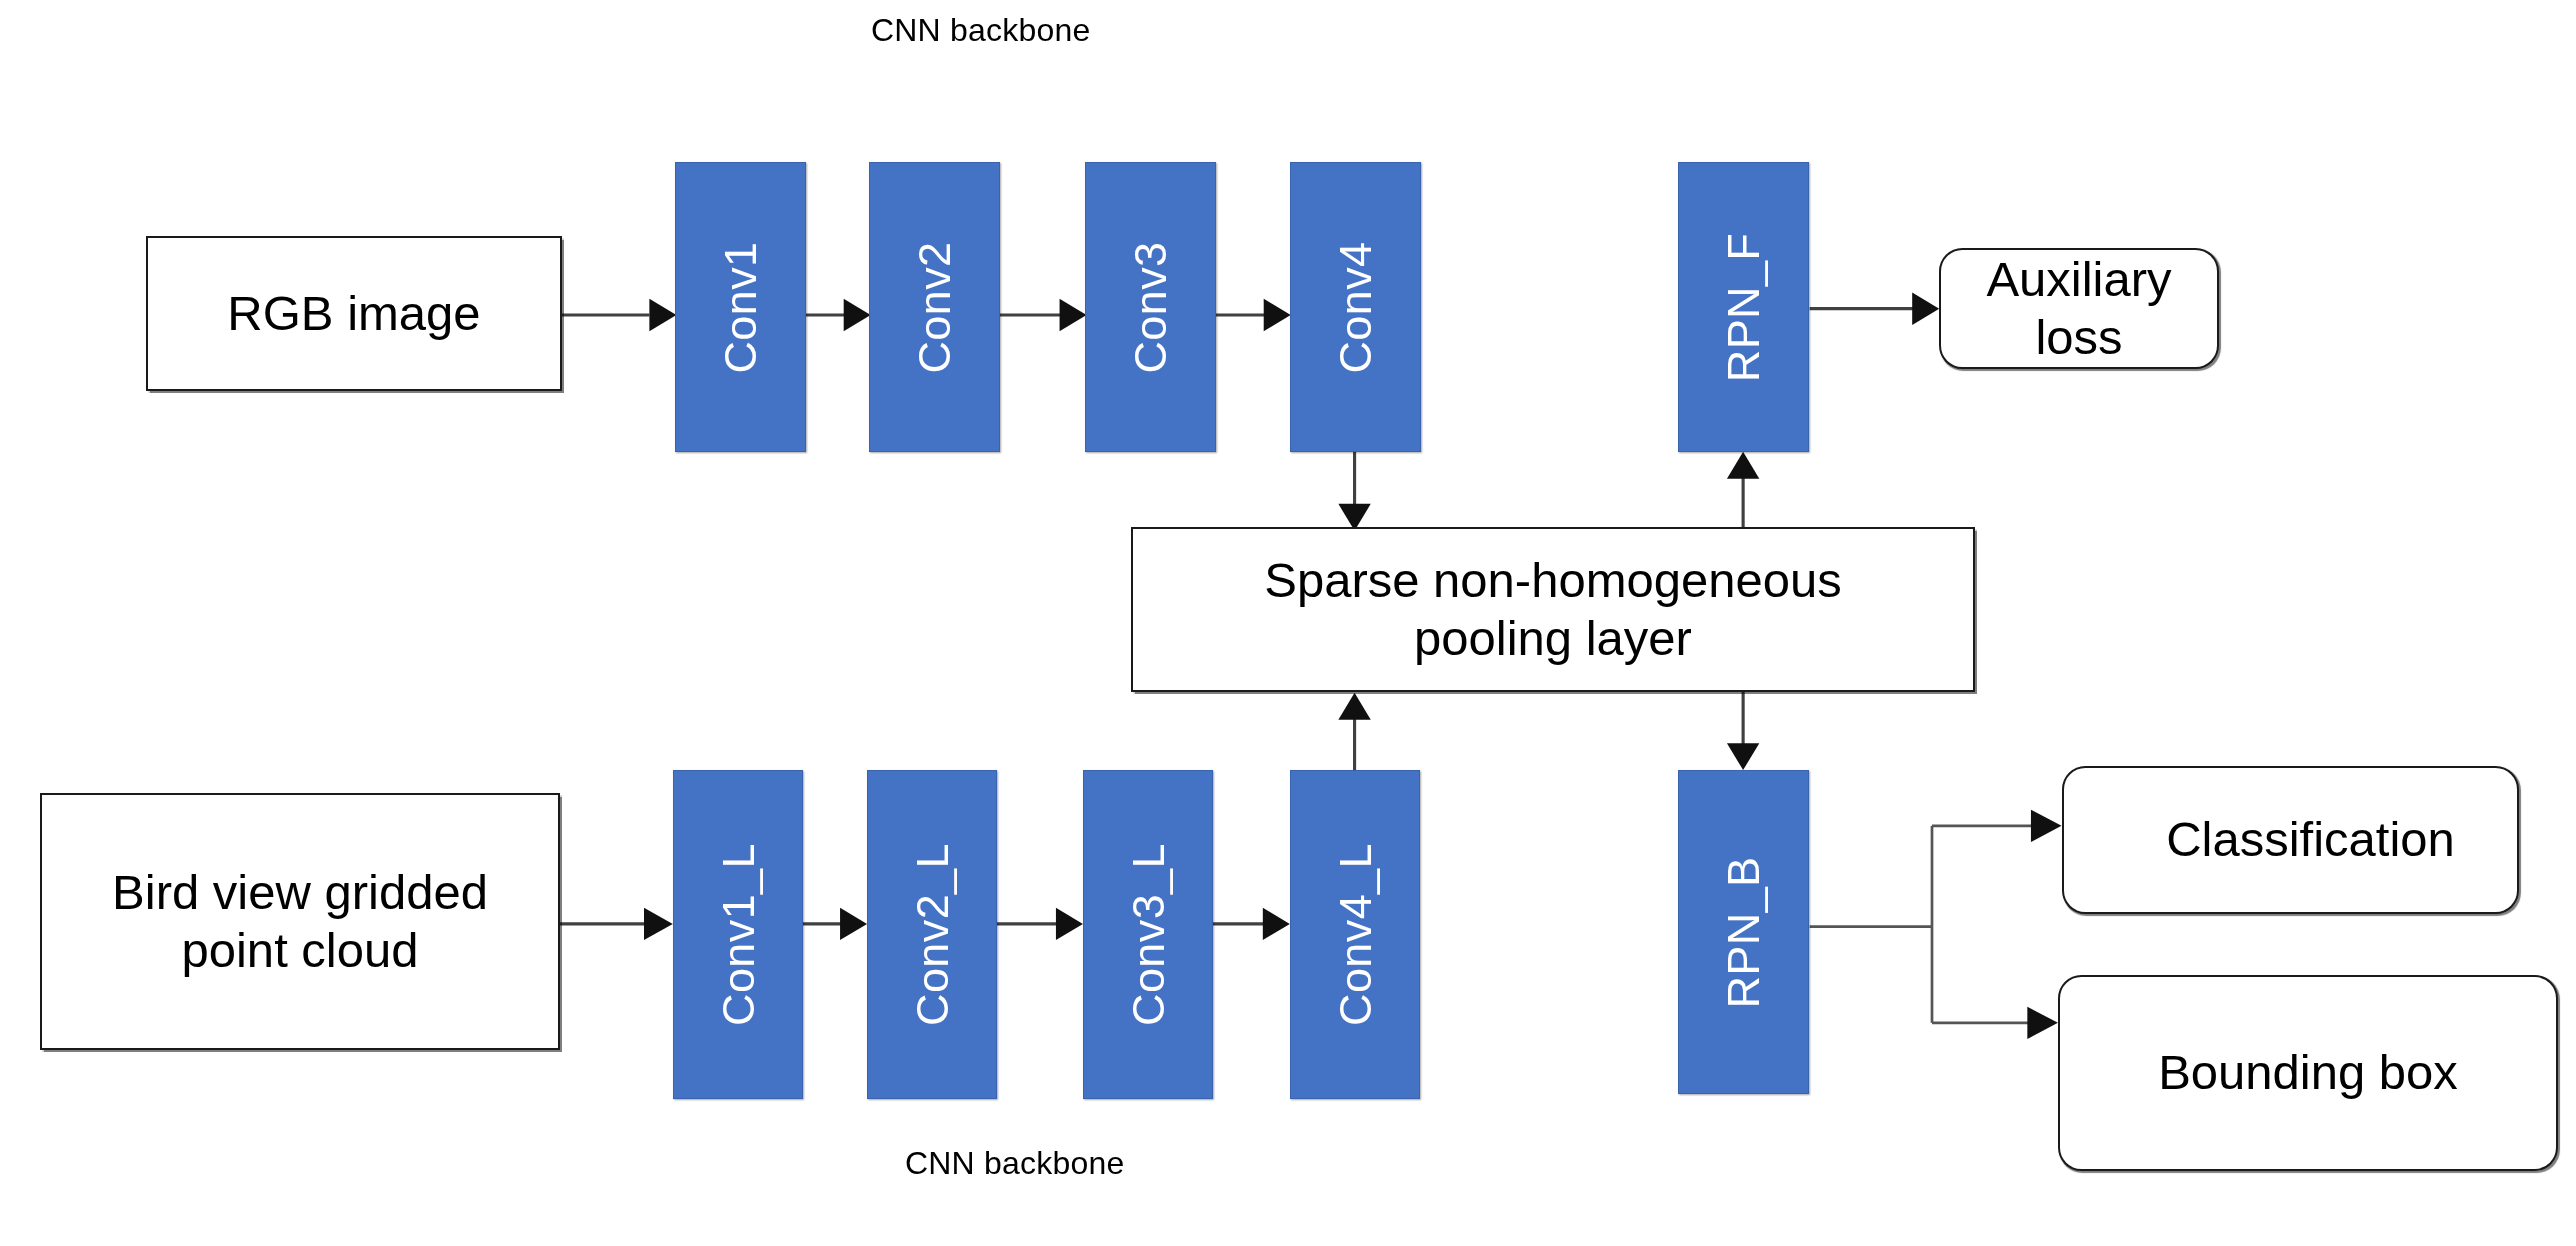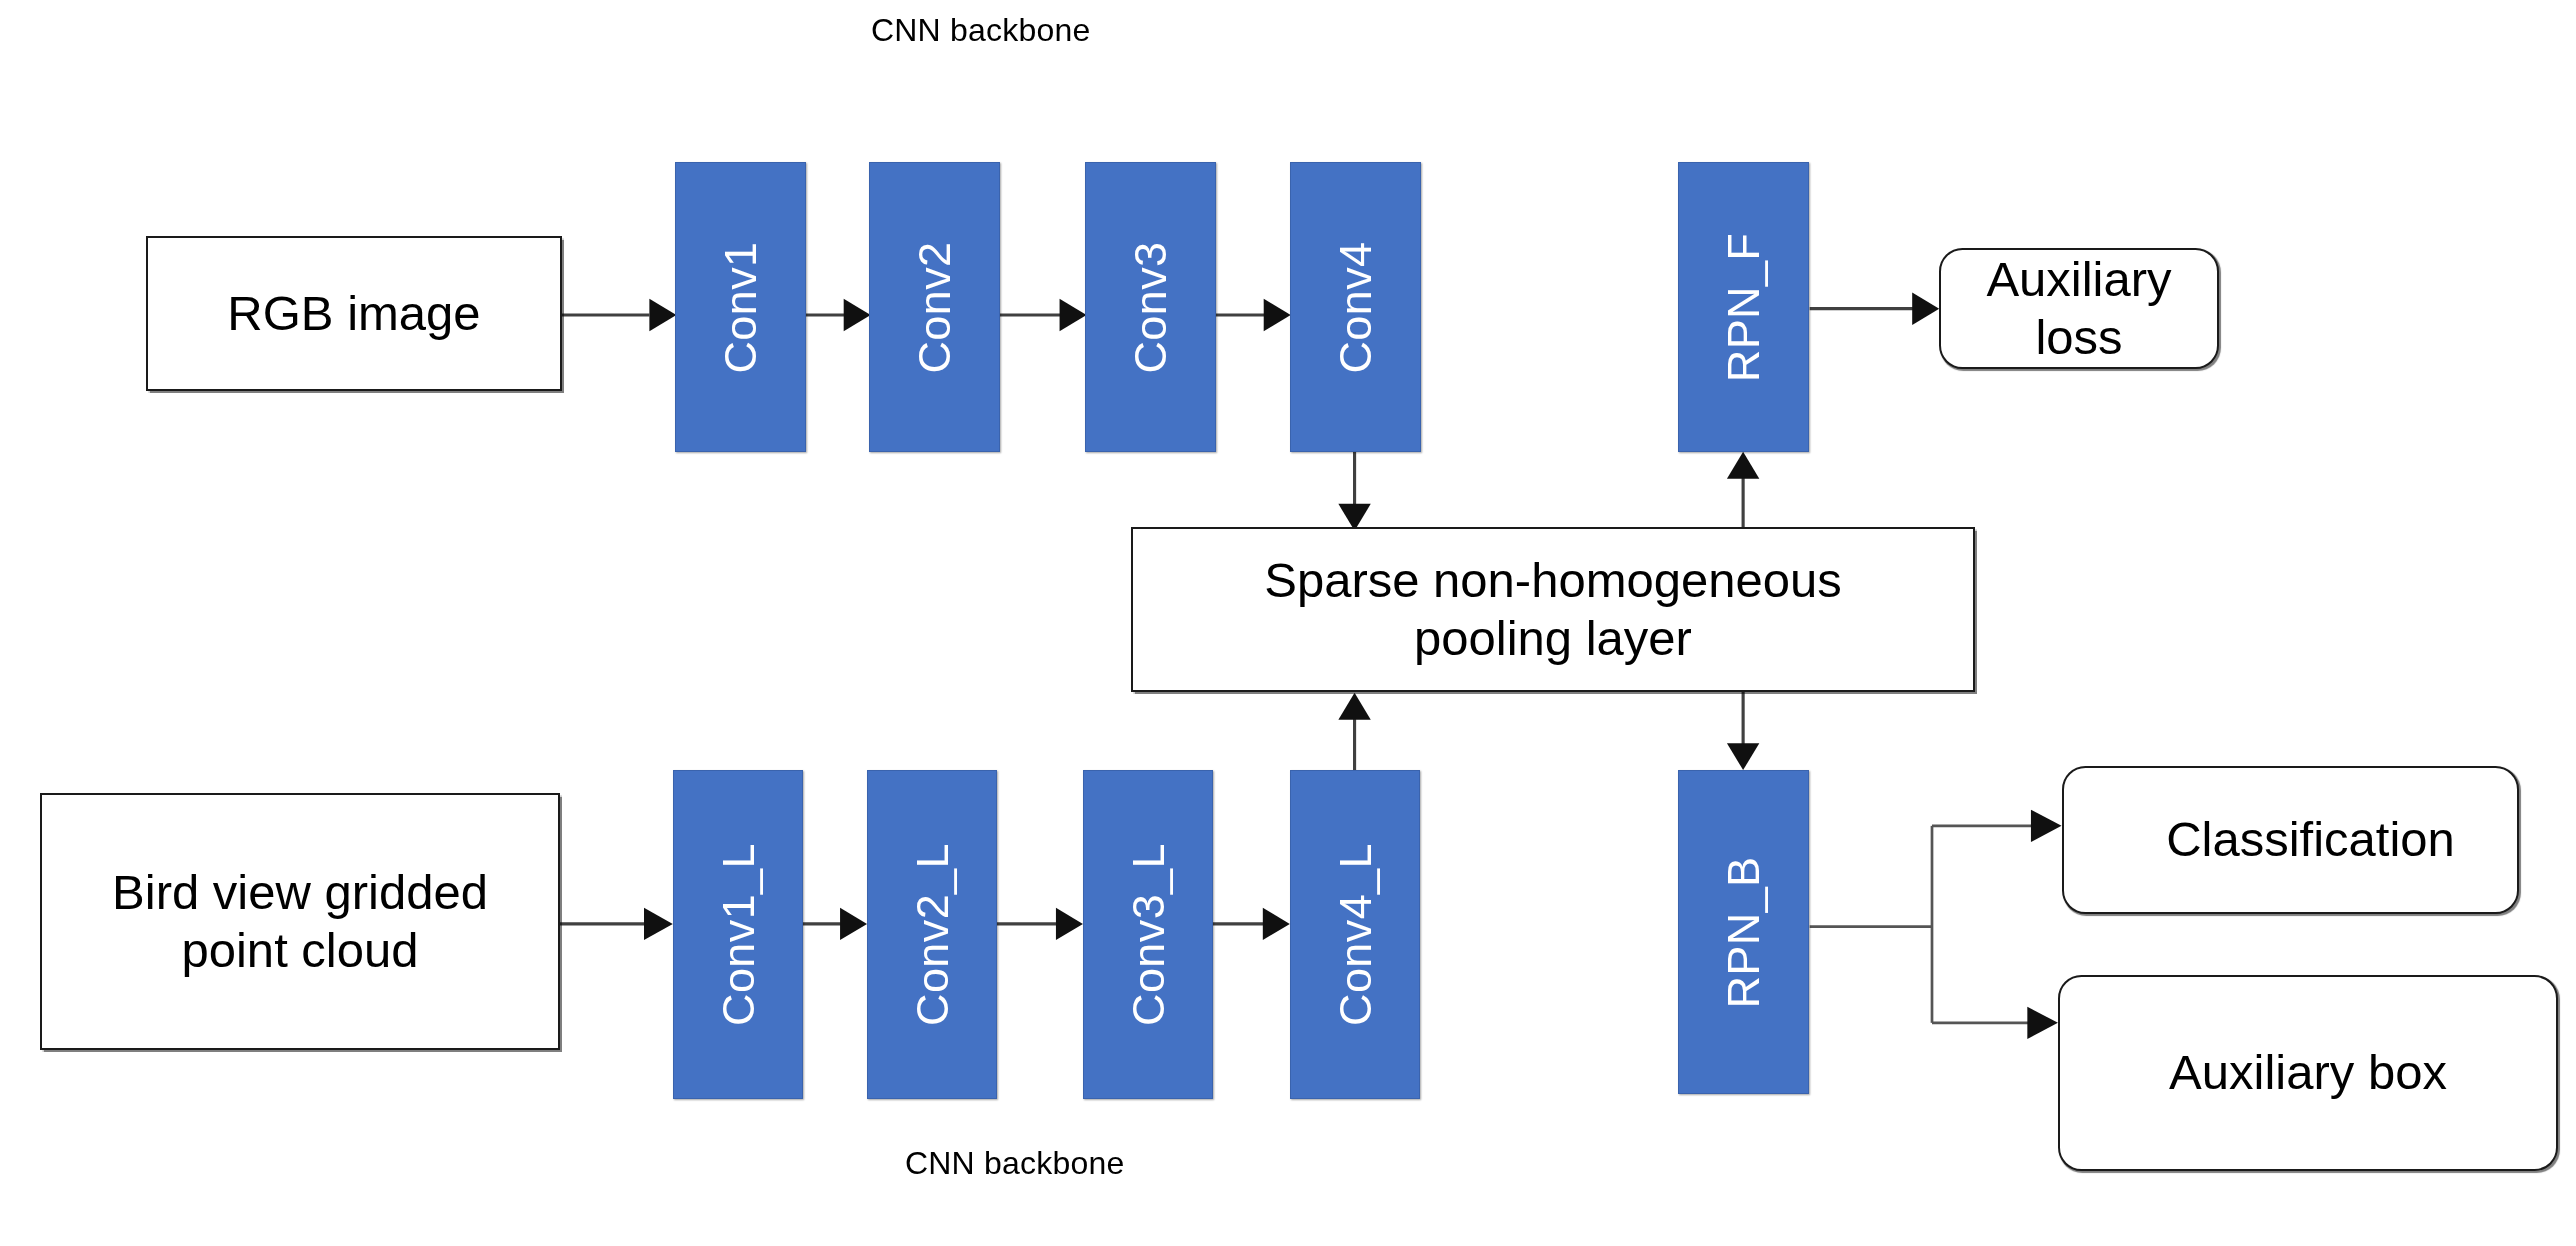--- a/index.html
+++ b/index.html
@@ -178,17 +178,17 @@
 
   <div class="round-box" style="left:1939px;top:248px;width:280px;height:121px;">
     <span class="btext">Auxiliary loss</span>
   </div>
 
   <div class="round-box" style="left:2062px;top:766px;width:457px;height:148px;padding-left:40px;">
     <span class="btext">Classification</span>
   </div>
 
   <div class="round-box" style="left:2058px;top:975px;width:500px;height:196px;flex-direction:column;">
-    <span class="btext">Auxiliary box</span>
+    <span class="btext">Bounding box</span>
   </div>
 
 </div>
 
 
 </body></html>

